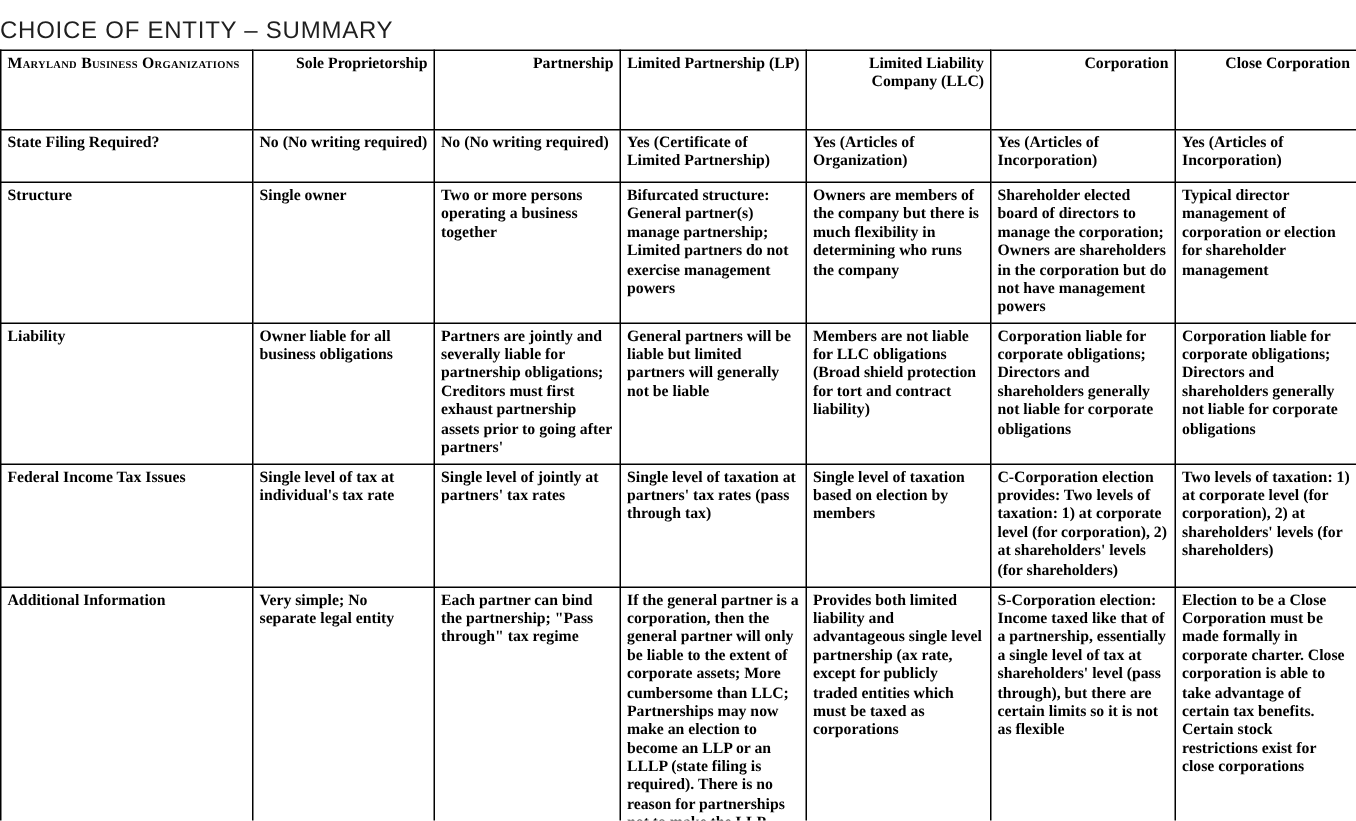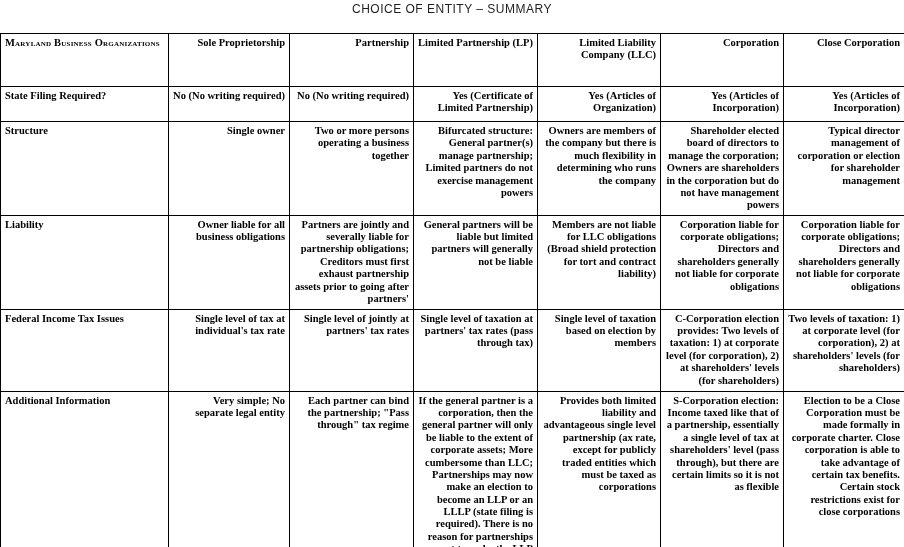--- a/index.html
+++ b/index.html
@@ -5,25 +5,25 @@
   * { margin: 0; padding: 0; box-sizing: border-box; }
   html, body {
     width: 904px; height: 547px;
     background: #ffffff;
     font-family: "Liberation Serif", serif;
     overflow: hidden;
   }
   .page { width: 904px; height: 547px; position: relative; }
   .title {
     width: 100%;
-    padding-top: 2px;
+    padding-top: 12px;
     height: 33px;
-    text-align: center;
+    text-align: left;
     font-family: "Liberation Sans", sans-serif;
-    font-size: 12px;
+    font-size: 16px;
     font-weight: 400;
     color: #1f1f1f;
     letter-spacing: 0.5px;
   }
   table.entity {
     width: 904px;
     border-collapse: collapse;
     table-layout: fixed;
     background: #ffffff;
   }
@@ -39,21 +39,21 @@
     word-wrap: break-word;
   }
   th.corner {
     font-variant: small-caps;
     text-align: left;
     font-size: 11px;
     letter-spacing: 0.2px;
   }
   th.colhead { text-align: right; font-size: 11px; }
   td.rowlabel { text-align: left; font-size: 11px; }
-  td.cell { text-align: right; font-family: Liberation Serif, serif; }
+  td.cell { text-align: left; font-family: Liberation Serif, serif; }
   tr.hdr      { height: 53px; }
   tr.r-filing { height: 35px; padding-left: 12px; }
   tr.r-struct { height: 82px; padding-left: 17px; }
   tr.r-liab   { height: 94px; margin-top: 24px; }
   tr.r-tax    { height: 82px; }
   tr.r-info   { height: 159px; }
 </style>
 </head>
 <body>
 

